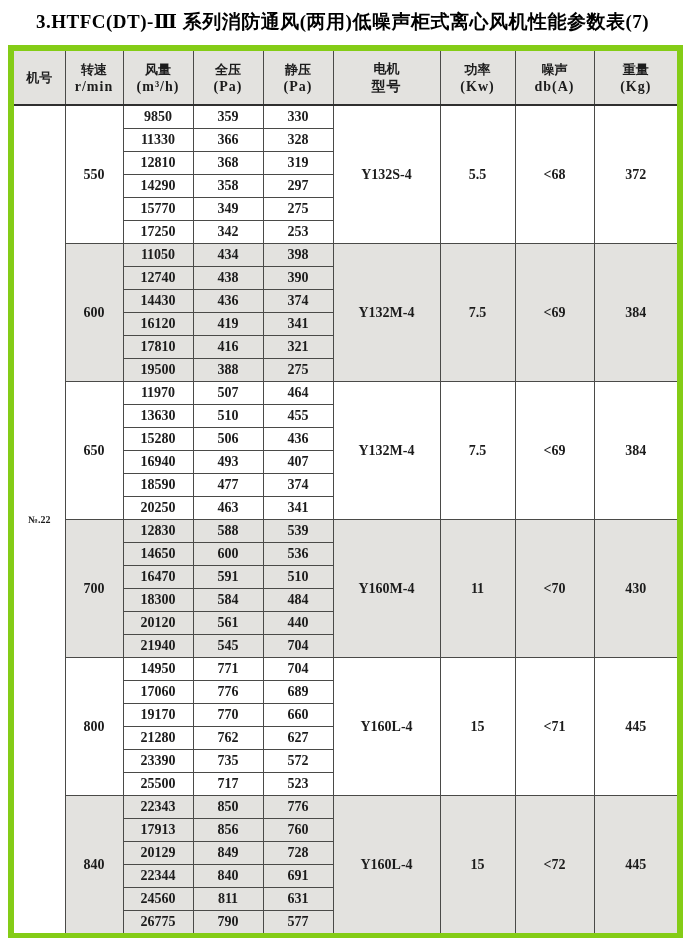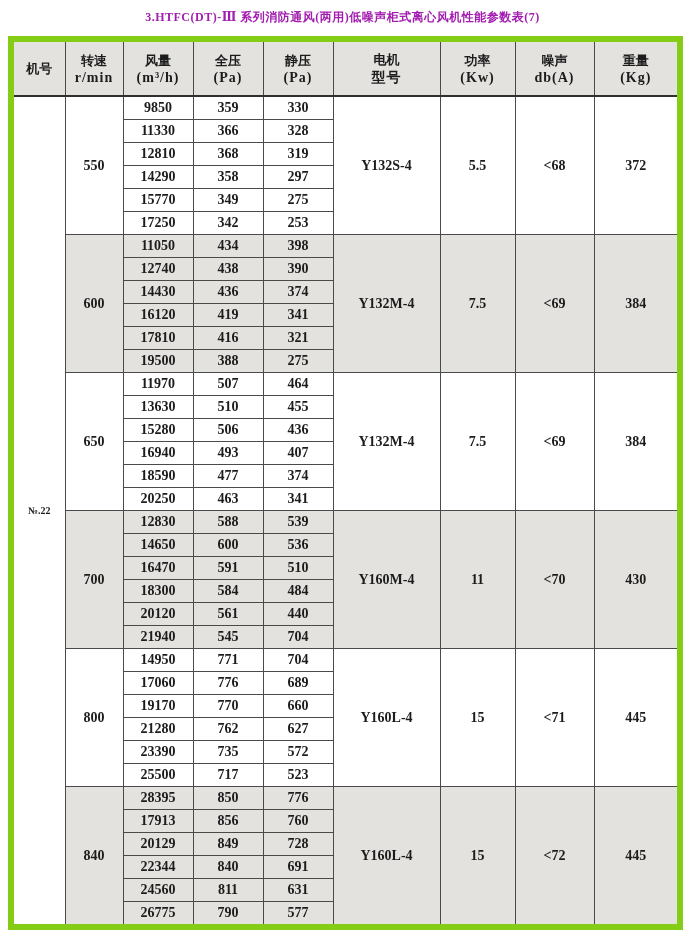--- a/index.html
+++ b/index.html
@@ -7,24 +7,24 @@
     width:685px;height:938px;
     background:#ffffff;
     font-family:"Liberation Serif","DejaVu Serif",serif;
     color:#1c1c1c;
     position:relative;
     overflow:hidden;
   }
   .page-title{
     text-align:center;
     font-weight:bold;
-    font-size:12px;
+    font-size:19px;
     padding-top:9px;
     letter-spacing:0.5px;
-    color:#a21caf;
+    color:#000000;
   }
   table.perf{
     border-collapse:collapse;
     table-layout:fixed;
     width:669px;
     margin:10px 0 0 8px;
     border:6px solid #84cc16;
   }
   table.perf th, table.perf td{
     border:1px solid #4a4a48;
@@ -287,21 +287,21 @@
         <td>735</td>
         <td>572</td>
       </tr>
       <tr>
         <td>25500</td>
         <td>717</td>
         <td>523</td>
       </tr>
       <tr>
         <td rowspan="6" class="shaded">840</td>
-        <td class="shaded">28395</td>
+        <td class="shaded">22343</td>
         <td class="shaded">850</td>
         <td class="shaded">776</td>
         <td rowspan="6" class="shaded">Y160L-4</td>
         <td rowspan="6" class="shaded">15</td>
         <td rowspan="6" class="shaded">&lt;72</td>
         <td rowspan="6" class="shaded">445</td>
       </tr>
       <tr>
         <td class="shaded">17913</td>
         <td class="shaded">856</td>

